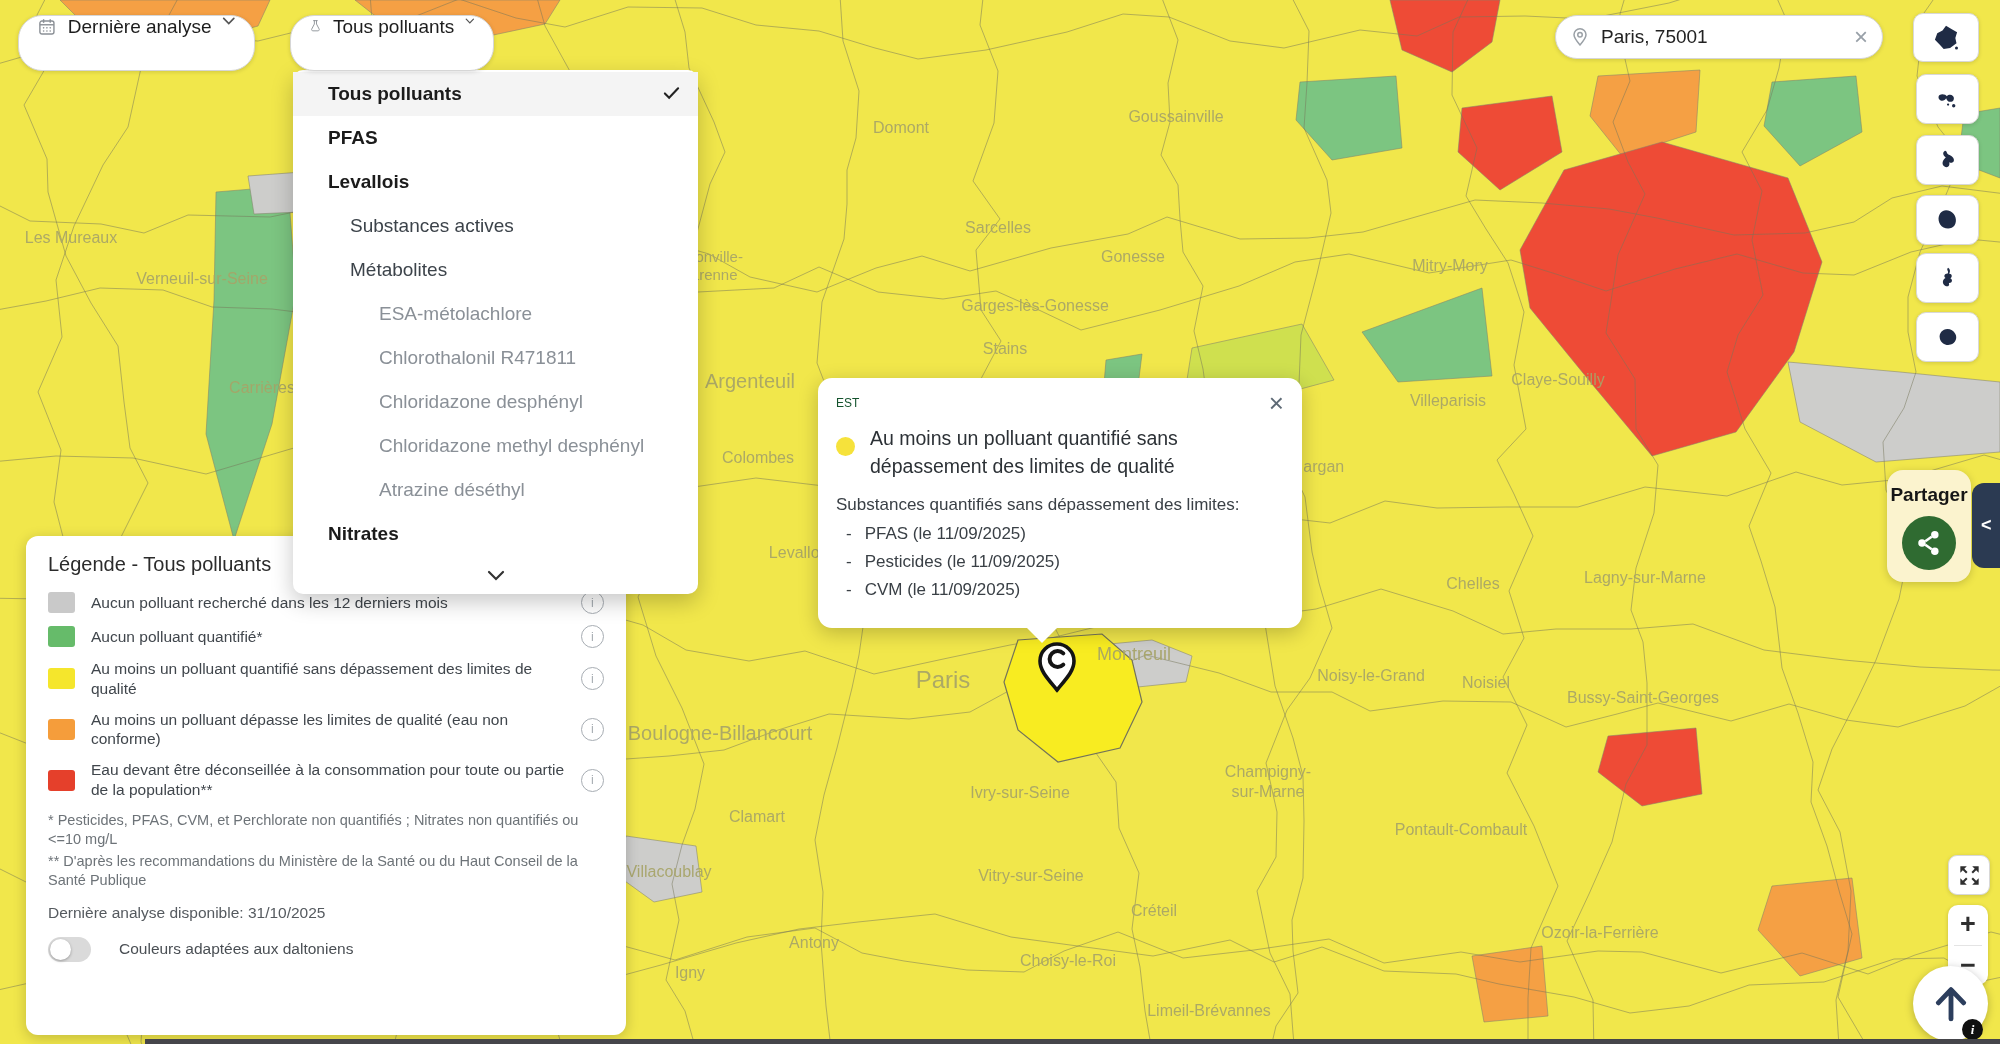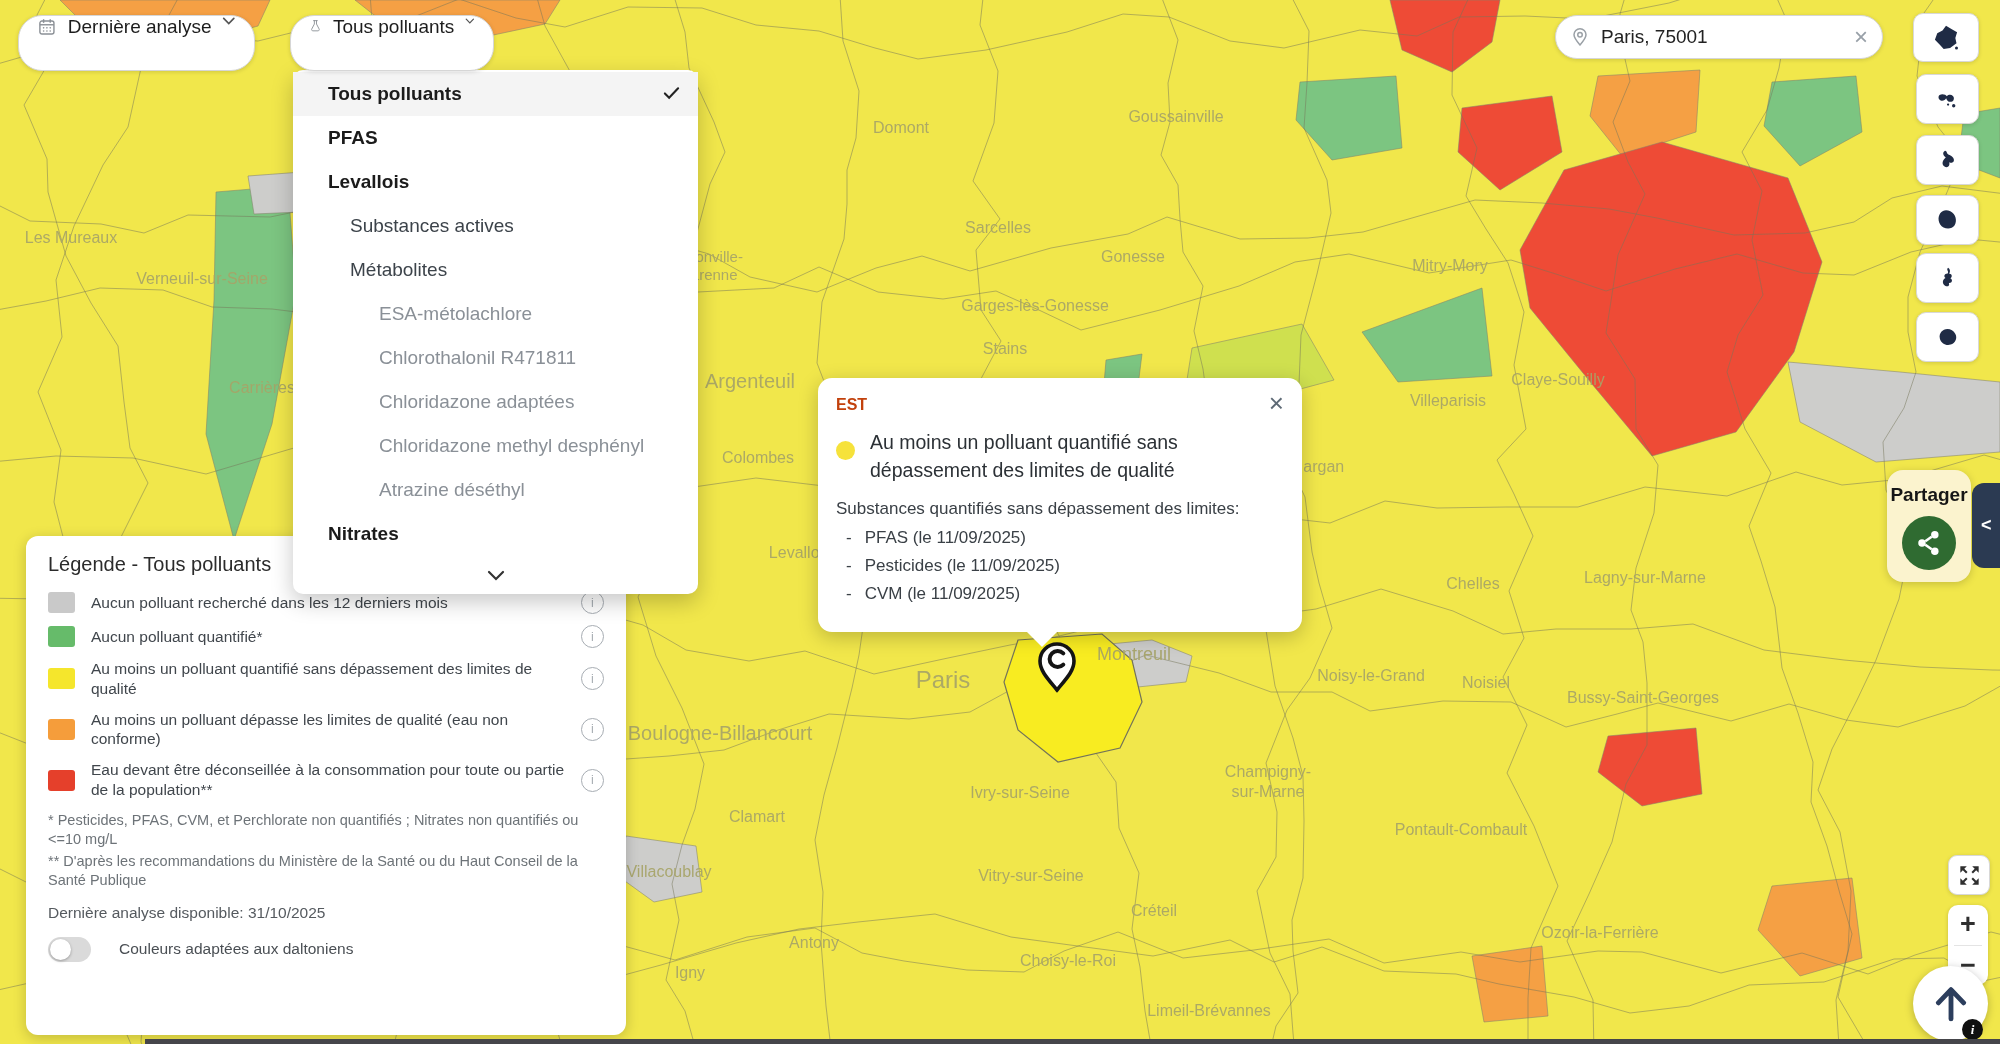--- a/index.html
+++ b/index.html
@@ -44,21 +44,21 @@
           box-shadow:0 1px 4px rgba(0,0,0,.14);}
   .fr-btn{left:1913px;top:13px;width:64px;height:47px;}
   .terr{left:1916px;width:61px;height:48px;}
   .t0{top:74px}.t1{top:135px}.t2{top:195px}.t3{top:253px}.t4{top:312px}
 
   
   .popup{position:absolute;left:818px;top:378px;width:484px;background:#fff;border-radius:14px;
          box-shadow:0 5px 20px rgba(0,0,0,.22);z-index:10;padding:18px 22px 20px 18px;box-sizing:border-box;}
   .popup::after{content:"";position:absolute;left:212px;bottom:-10px;width:24px;height:24px;
                 background:#fff;transform:rotate(45deg);}
-  .popup-title{font-size:16px;font-weight:bold;color:#c2410c;}
+  .popup-title{font-size:12px;font-weight:normal;color:#14532d;}
   .popup-close{position:absolute;right:18px;top:12px;font-size:26px;color:#5e6a76;cursor:pointer;line-height:1;}
   .status{display:flex;margin-top:15px;gap:15px;}
   .status-dot{width:19px;height:19px;border-radius:50%;flex-shrink:0;margin-top:12px;}
   .status-text{font-size:19.5px;color:#2c3136;line-height:1.42;width:345px;}
   .popup-sub{margin-top:15px;font-size:17px;color:#3a4046;}
   .popup-list{margin-top:9px;}
   .popup-li{display:flex;gap:13px;font-size:17px;color:#3a4046;margin:8px 0 8px 10px;}
   .popup-li::before{content:"-";color:#3a4046;}
 
   
@@ -258,21 +258,21 @@
     <div class="mrow lvl1">
         <span>Métabolites</span>
       </div>
     <div class="mrow lvl2">
         <span>ESA-métolachlore</span>
       </div>
     <div class="mrow lvl2">
         <span>Chlorothalonil R471811</span>
       </div>
     <div class="mrow lvl2">
-        <span>Chloridazone adaptées</span>
+        <span>Chloridazone desphényl</span>
       </div>
     <div class="mrow lvl2">
         <span>Chloridazone methyl desphényl</span>
       </div>
     <div class="mrow lvl2">
         <span>Atrazine déséthyl</span>
       </div>
     <div class="mrow lvl0">
         <span>Nitrates</span>
       </div>

